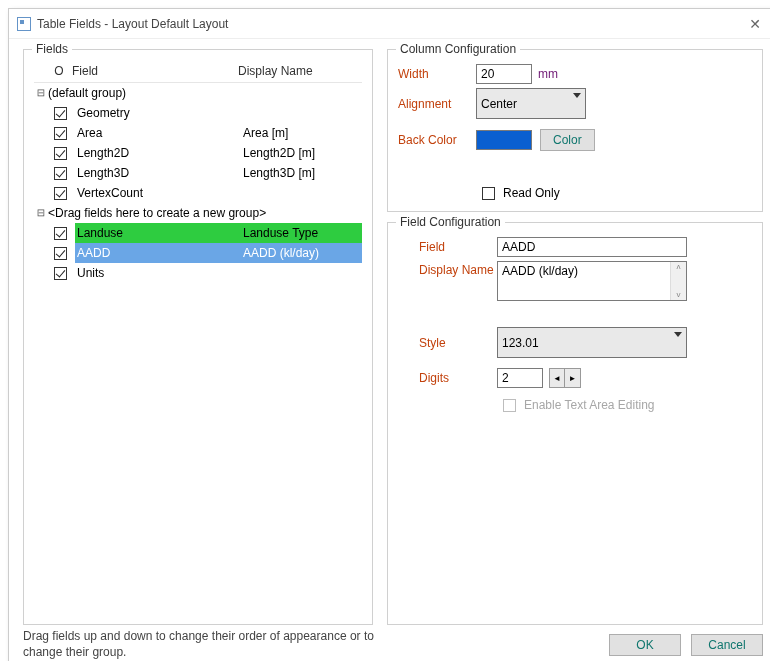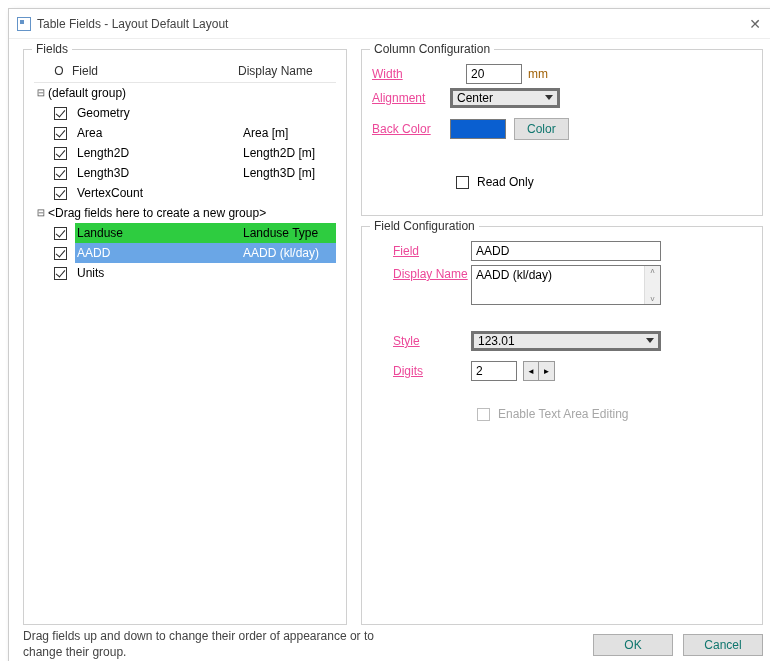--- a/index.html
+++ b/index.html
@@ -8,21 +8,21 @@
     width: 770px; height: 661px; border: 1px solid #ccc; background: #fff;
     box-shadow: 3px 3px 6px rgba(0,0,0,0.18); position: relative;
   }
   .titlebar { height: 30px; display: flex; align-items: center; padding: 0 8px; border-bottom: 1px solid #eee; }
   .title-icon { width: 14px; height: 14px; border: 1px solid #6494c8; margin-right: 6px; position: relative; }
   .title-icon::before { content:""; position:absolute; left:2px; top:2px; width:4px; height:4px; background:#6494c8; }
   .title-text { color: #444; }
   .title-close { margin-left: auto; color: #666; font-size: 14px; cursor: default; padding: 2px 8px; }
 
   .body { padding: 10px 14px 4px 14px; display: flex; gap: 14px; height: 590px; }
-  .left-col { width: 324px; display: flex; flex-direction: column; }
+  .left-col { width: 350px; display: flex; flex-direction: column; }
   .right-col { flex: 1; display: flex; flex-direction: column; gap: 10px; }
 
   .groupbox { border: 1px solid #d0d0d0; position: relative; padding: 10px; }
   .groupbox .legend { position: absolute; top: -8px; left: 8px; background: #fff; padding: 0 4px; color: #333; }
 
   .fields-box { flex: 1; display: flex; flex-direction: column; }
   .tree-header { display: flex; border-bottom: 1px solid #e6e6e6; padding: 4px 0; color: #333; }
   .col-o { width: 34px; text-align: center; padding-left:16px;}
   .col-field { width: 166px; padding-left: 4px; }
   .col-disp { flex: 1; padding-left: 4px; }
@@ -43,27 +43,27 @@
   .row-green { }
   .row-green .cell-bg { background: #2ecc40; color: #000; }
   .cell-bg { display:inline-block; height:20px; line-height:20px; }
   .row-sel .cell-bg { background: #6aa6e6; color: #fff; }
   .row-sel .chk { background:#fff; }
   .field-cells { display:flex; flex:1; align-items:stretch; height:20px; }
   .field-cells .cell-bg:first-child { width:166px; padding-left:2px; }
   .field-cells .cell-bg:last-child { flex:1; padding-left:2px; }
 
   .form-row { display: flex; align-items: center; margin: 4px 0; }
-  .form-label { width: 78px; color: #ec4899; text-decoration: underline; }
+  .form-label { width: 78px; color: #c2410c; }
   .txt {
     border: 1px solid #7a7a7a; background: #fff; height: 20px; padding: 1px 4px; color: #000;
   }
-  .unit { margin-left: 6px; color: #a16207; }
+  .unit { margin-left: 6px; color: #701a75; }
   .combo {
-    border: 3px solid #737373; background: #e9e9e9; height: 20px; display: flex; 
+    border: 1px solid #737373; background: #e9e9e9; height: 31px; display: flex; align-items: center;
     padding: 0 4px; position: relative; color: #000;
   }
   .combo .arrow { position: absolute; right: 4px; top: 4px; width: 0; height: 0; border-left:4px solid transparent; border-right:4px solid transparent; border-top:5px solid #333; }
   .swatch { width: 56px; height: 20px; border: 1px solid #7a7a7a; background: #0a5fd0; }
   .btn {
     height: 22px; border: 1px solid #adadad; background: #e1e1e1; padding: 0 12px; cursor: default;
     display: inline-flex; align-items: center; color:#0f766e;
   }
 
   .ta {
@@ -77,21 +77,21 @@
   .spin-btns { display:flex; margin-left:6px; }
   .spin-btns .sbtn { width:16px; height:20px; border:1px solid #999; background:#eaeaea; display:flex; align-items:center; justify-content:center; font-size:8px; }
   .spin-btns .sbtn:last-child { border-left:none; }
 
   .muted { color: #a7a7a7; }
   .muted .chk { border-color:#bdbdbd; }
 
   .hint { color: #444; padding: 0 14px 6px 14px; width: 400px; line-height:1.3; }
 
   .footer { position:absolute; bottom:12px; right:14px; display:flex; gap:10px; }
-  .footer .btn { width:80px; justify-content:center; }
+  .footer .btn { width:72px; justify-content:center; }
 </style>
 </head>
 <body>
 
 <div class="window">
 
   <div class="titlebar">
     <div class="title-icon"></div>
     <div class="title-text">Table Fields - Layout Default Layout</div>
     <div class="title-close">✕</div>
@@ -173,26 +173,26 @@
                 <span class="cell-bg">Units</span>
                 <span class="cell-bg"></span>
               </div>
             </div>
           </div>
       </div>
     </div>
 
     <div class="right-col">
 
-      <div class="groupbox" style="padding-bottom:22px;">
+      <div class="groupbox" style="padding-bottom:7px;">
         <div class="legend">Column Configuration</div>
 
         <div class="form-row">
           <div class="form-label">Width</div>
-          <input class="txt" style="width: 56px; margin-left: 16px;" value="20">
+          <input class="txt" style="width: 56px;" value="20">
           <div class="unit">mm</div>
         </div>
 
         <div class="form-row">
           <div class="form-label">Alignment</div>
           <div class="combo" style="width:110px">
             <span>Center</span>
             <span class="arrow"></span>
           </div>
         </div>
@@ -241,21 +241,21 @@
           <div class="spinner">
             <input class="txt" value="2" style="">
             <div class="spin-btns">
               <div class="sbtn">◄</div>
               <div class="sbtn">►</div>
             </div>
           </div>
         </div>
 
 
-        <div class="form-row muted" style="margin-left:78px; margin-top:26px;">
+        <div class="form-row muted" style="margin-left:78px; margin-top:10px;">
           <span class="chk"></span>
           <span>Enable Text Area Editing</span>
         </div>
       </div>
 
     </div>
   </div>
 
   <div class="hint">Drag fields up and down to change their order of appearance or to change their group.</div>
 

